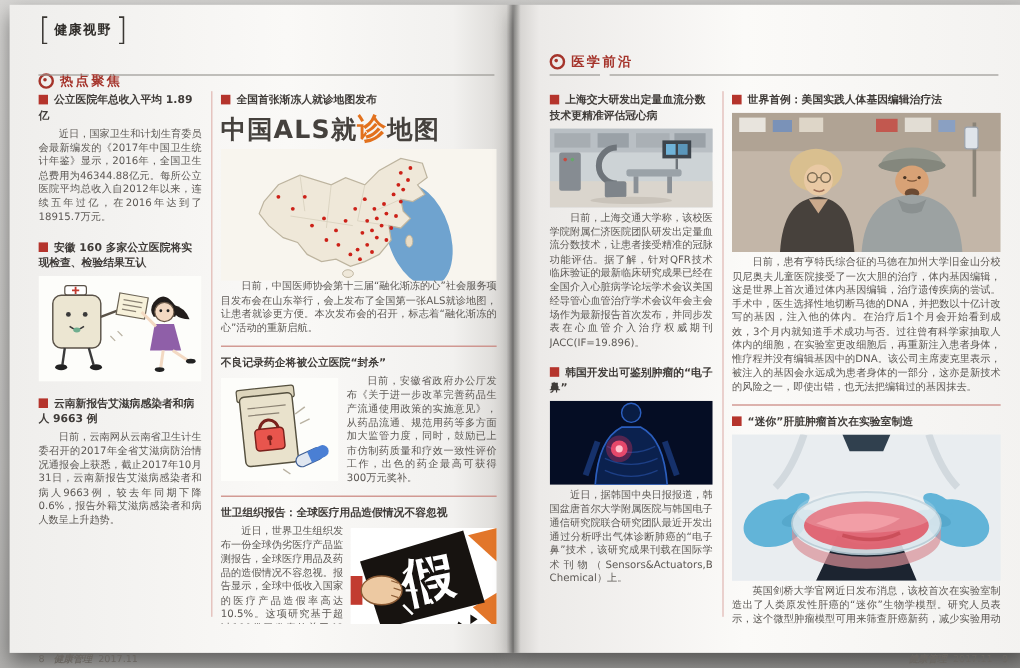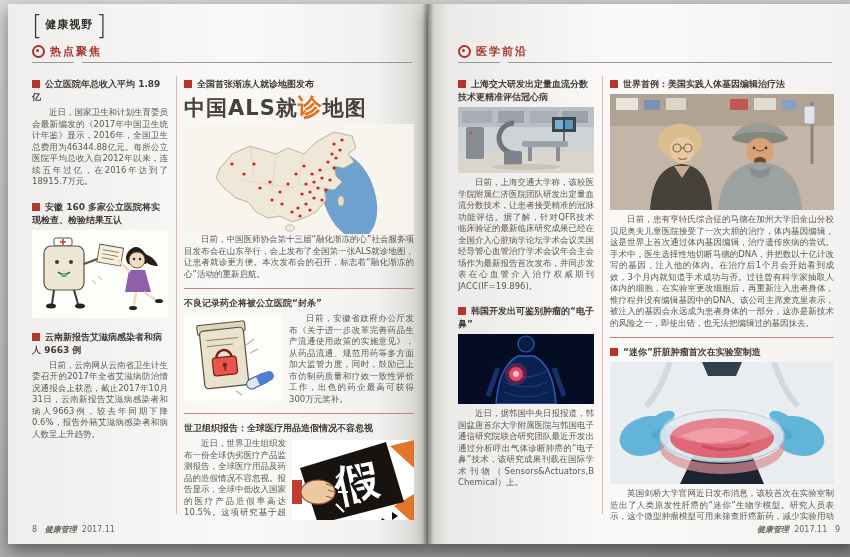--- a/index.html
+++ b/index.html
@@ -32,39 +32,39 @@
   .sq{display:inline-block;width:8px;height:8px;background:#b5342c;margin-right:5px;vertical-align:-1px;}
   .art-body{font-size:8.5px;line-height:11.5px;text-align:justify;text-indent:2em;color:#5c5854;margin:0;}
   .gap{height:13px;}
   .hdiv{height:1px;background:#c9837c;margin:8px 0;}
   .map-title{font-size:21px;font-weight:bold;color:#45413d;line-height:26px;margin:1px 0 3px 0;letter-spacing:1px;}
   .map-title .accent{color:#e2711d;font-size:24px;}
   .figure{display:block;}
   .fl-left{float:left;margin:2px 7px 2px 0;}
   .fl-right{float:right;margin:2px 0 2px 6px;}
   .clear{clear:both;}
-  .footer{position:absolute;top:520px;font-size:8px;color:#6b6762;}
+  .footer{position:absolute;top:540px;font-size:8px;color:#6b6762;}
   .footer .mag{font-family:"Liberation Serif",serif;font-style:italic;font-weight:bold;}
 </style>
 </head>
 <body>
 
 <div class="stage">
 
   <div class="page left">
     <div class="logo">
       <span class="br">[</span>
       <span class="stack">
         <span>健康</span>
         <span>视野</span>
       </span>
       <span class="br">]</span>
     </div>
 
-    <div class="sec" style="left:24px;top:40px;text-align:center;">
+    <div class="sec" style="left:24px;top:56px;text-align:center;">
       <span class="dot">
           <i></i>
         </span>
       <span>热点聚焦</span>
     </div>
     <div class="rule short" style="left:24px;top:58px;"></div>
     <div class="rule" style="left:74px;top:58px;width:330px;"></div>
 
     <div class="vdiv" style="left:168px;top:72px;height:438px;"></div>
 

